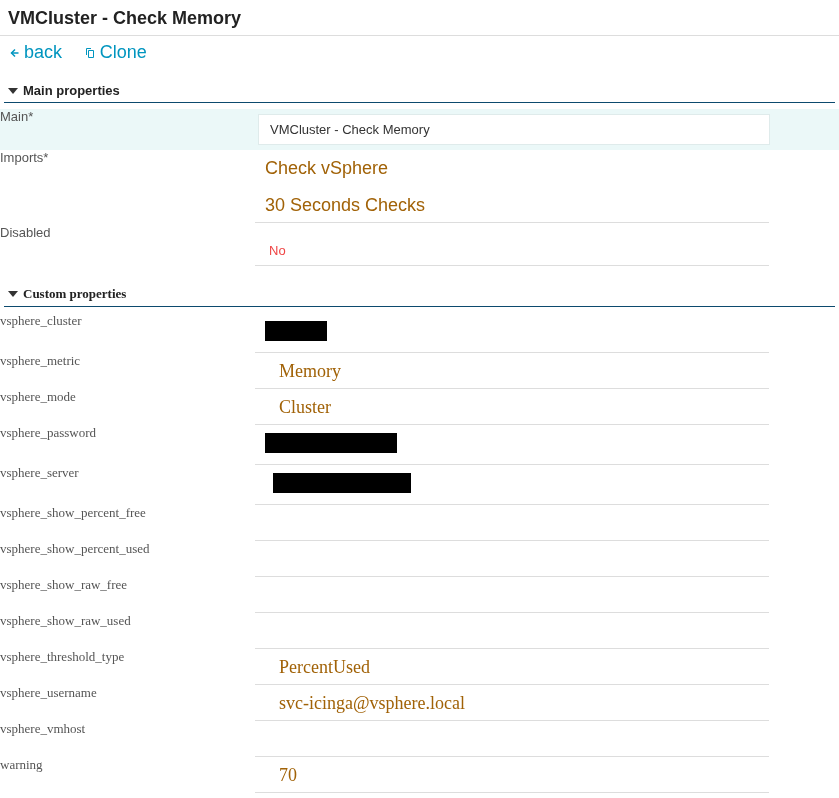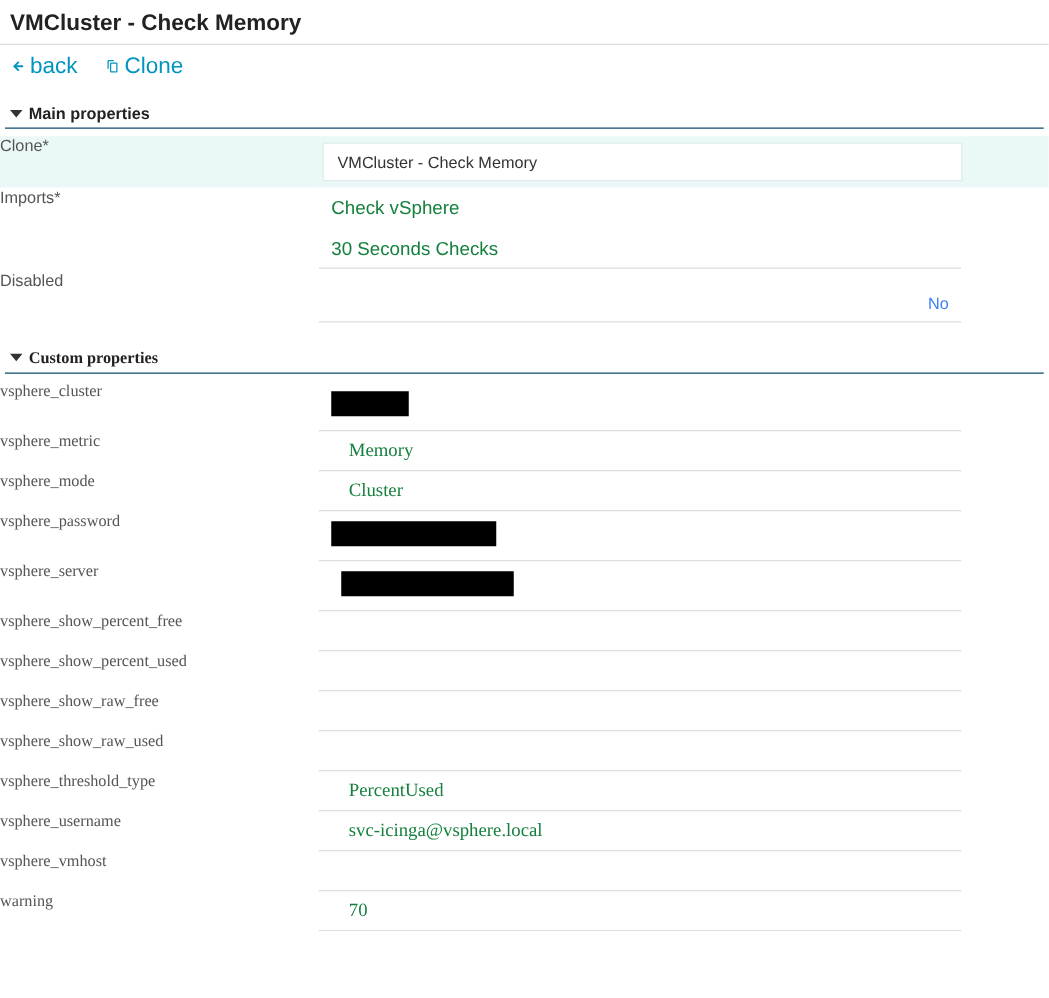--- a/index.html
+++ b/index.html
@@ -88,35 +88,34 @@
       font-size: 13px;
       color: #333;
       background: #fff;
       border: 1px solid transparent;
       box-shadow: 0 0 0 1px rgba(0,0,0,0.05);
       outline: none;
     }
     .readonly-line {
       border-bottom: 1px solid #ddd;
       padding: 8px 10px 6px 10px;
-      color: #15803d;
-      font-size: 15px;
+      color: #a16207;
+      font-size: 18px;
       margin-right: 70px;
     }
     .readonly-line:last-child {
       
     }
     .select-like {
       border-bottom: 1px solid #ddd;
       padding: 18px 10px 7px 14px;
       margin-right: 70px;
-      color: #3b82f6;
+      color: #ef4444;
       font-size: 13px;
       cursor: pointer;
-      text-align: right;
     }
     .redacted {
       display: inline-block;
       background: #000;
       height: 20px;
     }
     .redact-sm { width: 62px; }
     .redact-md { width: 132px; }
     .redact-lg { width: 138px; }
     .value-indent {
@@ -152,21 +151,21 @@
 
 <div class="section">
   <div class="section-header">
     <span class="caret"></span>
     <span class="section-title">Main properties</span>
   </div>
 
   <table class="form-table">
     <tbody>
         <tr class="row-highlight">
-      <td class="label-cell">Clone*</td>
+      <td class="label-cell">Main*</td>
       <td class="value-cell">
         <input class="text-input" type="text" value="VMCluster - Check Memory" style="">
       </td>
     </tr>
     <tr>
       <td class="label-cell">Imports*</td>
       <td class="value-cell imports-block">
         <div class="readonly-line" style="border-bottom:none;">Check vSphere</div>
         <div class="readonly-line">30 Seconds Checks</div>
       </td>

